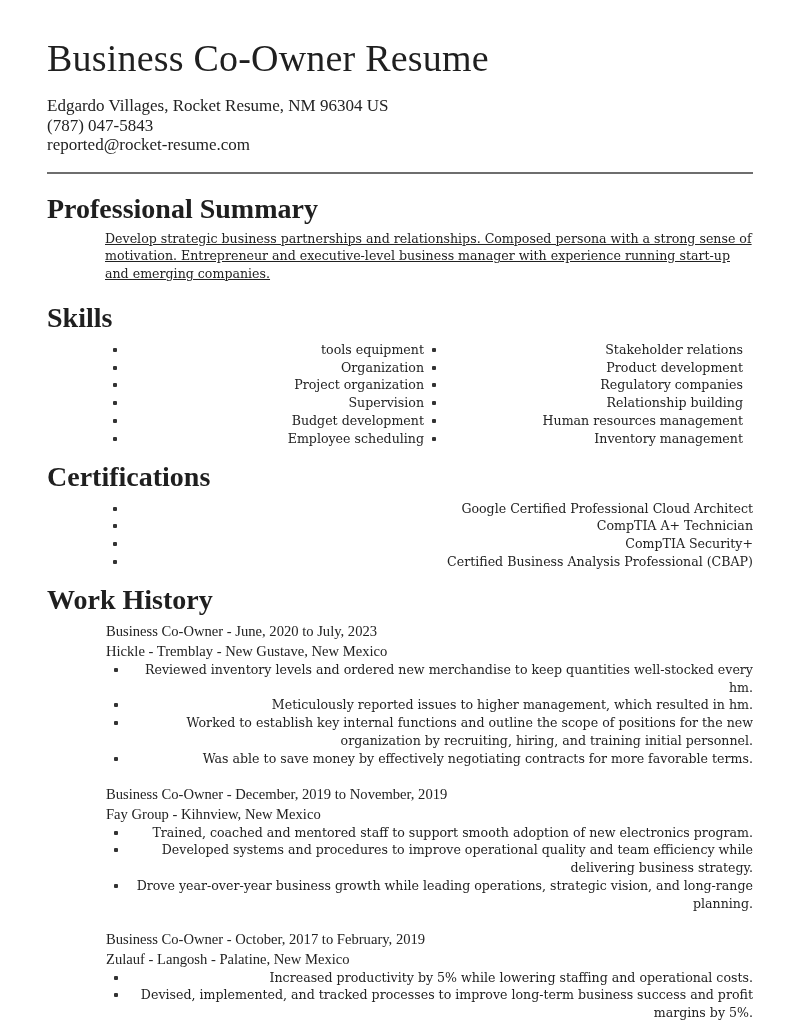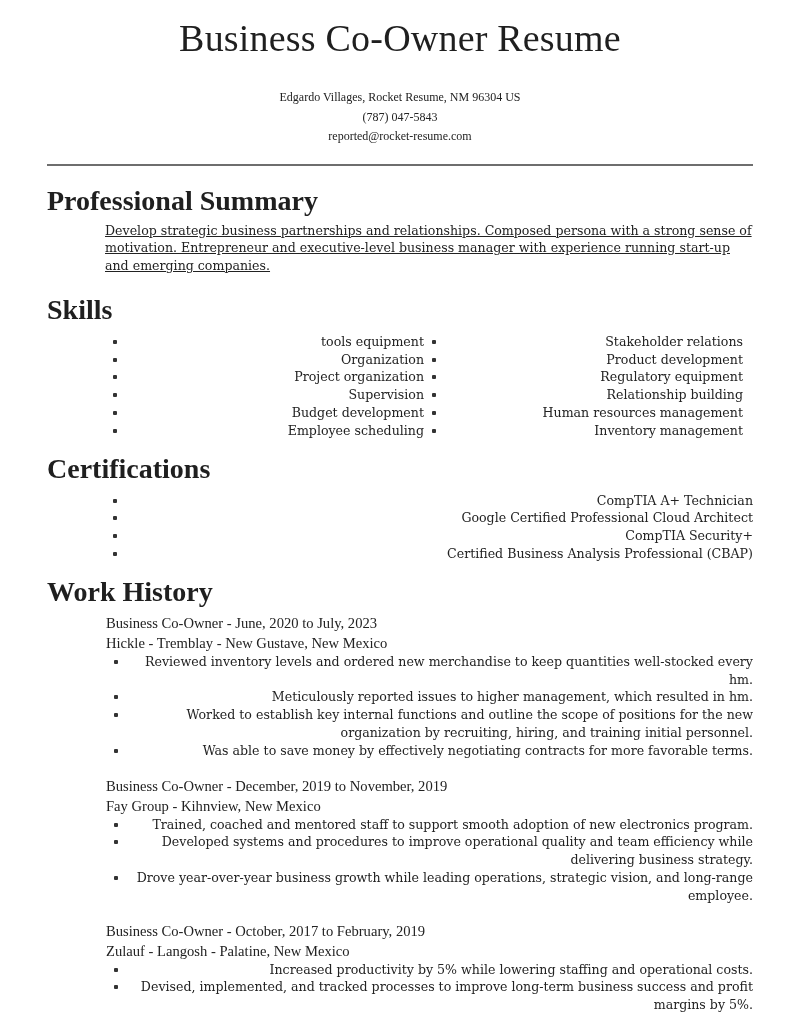--- a/index.html
+++ b/index.html
@@ -15,36 +15,36 @@
       color: #222222;
     }
     .page {
       position: relative;
       width: 800px;
       height: 1035px;
       box-sizing: border-box;
       padding: 0 47px;
     }
     .header {
-      text-align: center;
-      padding-top: 16px;
+      text-align: left;
+      padding-top: 36px;
     }
     .title {
       font-family: "Liberation Serif", "DejaVu Serif", serif;
       font-size: 38px;
       font-weight: normal;
       margin: 0;
       line-height: 44px;
       color: #1f1f1f;
       letter-spacing: 0.2px;
     }
     .contact {
-      margin-top: 28px;
-      font-family: "Liberation Serif", "DejaVu Serif", serif;
-      font-size: 12px;
+      margin-top: 16px;
+      font-family: "Liberation Serif", "DejaVu Serif", serif;
+      font-size: 17px;
       line-height: 19.5px;
       color: #222;
     }
     .contact div { display: block; }
     .divider {
       margin-top: 17px;
       height: 0;
       border: none;
       border-top: 2px solid #6e6e6e;
     }
@@ -139,33 +139,33 @@
         <li>Project organization</li>
         <li>Supervision</li>
         <li>Budget development</li>
         <li>Employee scheduling</li>
       </ul>
     </div>
     <div class="skills-col">
       <ul class="bullets">
         <li>Stakeholder relations</li>
         <li>Product development</li>
-        <li>Regulatory equipment</li>
+        <li>Regulatory companies</li>
         <li>Relationship building</li>
         <li>Human resources management</li>
         <li>Inventory management</li>
       </ul>
     </div>
   </div>
 
   <h2 class="section-title cert-title">Certifications</h2>
   <div class="cert-list">
     <ul class="bullets">
+      <li>Google Certified Professional Cloud Architect</li>
       <li>CompTIA A+ Technician</li>
-      <li>Google Certified Professional Cloud Architect</li>
       <li>CompTIA Security+</li>
       <li>Certified Business Analysis Professional (CBAP)</li>
     </ul>
   </div>
 
   <h2 class="section-title work-title">Work History</h2>
 
   <div class="job job-first">
     <div class="job-head">Business Co-Owner - June, 2020 to July, 2023</div>
     <div class="job-head">Hickle - Tremblay - New Gustave, New Mexico</div>
@@ -176,21 +176,21 @@
       <li>Was able to save money by effectively negotiating contracts for more favorable terms.</li>
     </ul>
   </div>
 
   <div class="job">
     <div class="job-head">Business Co-Owner - December, 2019 to November, 2019</div>
     <div class="job-head">Fay Group - Kihnview, New Mexico</div>
     <ul class="bullets job-bullets">
       <li>Trained, coached and mentored staff to support smooth adoption of new electronics program.</li>
       <li>Developed systems and procedures to improve operational quality and team efficiency while delivering business strategy.</li>
-      <li>Drove year-over-year business growth while leading operations, strategic vision, and long-range employee.</li>
+      <li>Drove year-over-year business growth while leading operations, strategic vision, and long-range planning.</li>
     </ul>
   </div>
 
   <div class="job">
     <div class="job-head">Business Co-Owner - October, 2017 to February, 2019</div>
     <div class="job-head">Zulauf - Langosh - Palatine, New Mexico</div>
     <ul class="bullets job-bullets">
       <li>Increased productivity by 5% while lowering staffing and operational costs.</li>
       <li>Devised, implemented, and tracked processes to improve long-term business success and profit margins by 5%.</li>
 

